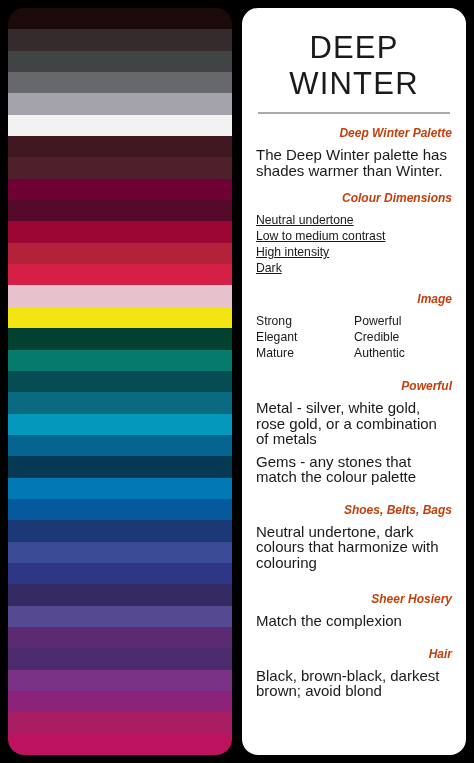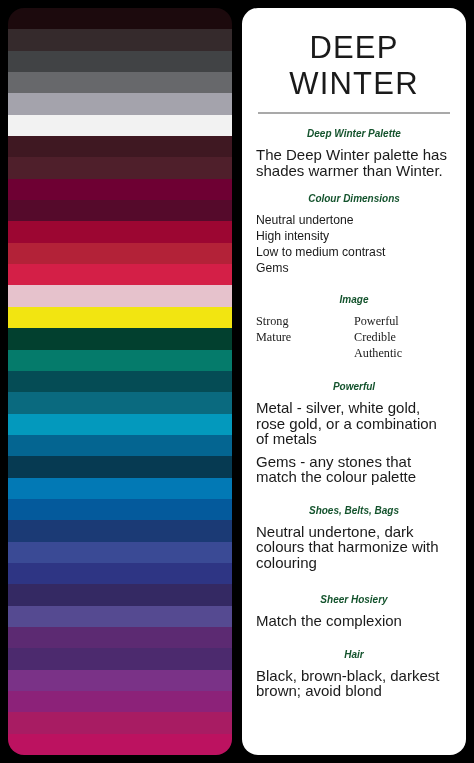--- a/index.html
+++ b/index.html
@@ -64,47 +64,47 @@
 
   #title-divider {
     height: 2px;
     background: #a9a9a9;
     margin: 10px 2px 12px 2px;
   }
 
   .section { margin-bottom: 13px; }
 
   .section-heading {
-    text-align: center;
-    font-size: 10px;
+    text-align: right;
+    font-size: 12px;
     line-height: 15px;
     font-weight: bold;
     font-style: italic;
-    color: #14532d;
+    color: #c2410c;
     margin-bottom: 6px;
   }
 
   .body-text {
     font-size: 15px;
     line-height: 15.5px;
     color: #1a1a1a;
     text-align: left;
   }
   .body-text + .body-text { margin-top: 7px; }
 
   .dim-list { font-size: 12.2px; line-height: 16px; color: #1a1a1a; }
-  .dim-list div { white-space: nowrap; }
+  .dim-list div { white-space: nowrap; text-decoration: underline; }
 
   .image-cols {
     display: flex;
     font-size: 12.2px;
     line-height: 16px;
     color: #1a1a1a;
   }
-  .image-cols .col { width: 50%; font-family: Liberation Serif, serif; }
+  .image-cols .col { width: 50%; }
   .image-cols .col div { white-space: nowrap; }
 
   .s-dimensions { margin-bottom: 16px; }
   .s-image { margin-bottom: 18px; }
   .s-jewellery { margin-bottom: 18px; }
   .s-shoes { margin-bottom: 22px; }
   .s-hosiery { margin-bottom: 18px; }
 </style>
 </head>
 <body>
@@ -160,31 +160,32 @@
 
     <div class="section s-intro">
       <div class="section-heading">Deep Winter Palette</div>
       <div class="body-text">The Deep Winter palette has shades warmer than Winter.</div>
     </div>
 
     <div class="section s-dimensions">
       <div class="section-heading">Colour Dimensions</div>
       <div class="dim-list">
         <div>Neutral undertone</div>
+        <div>Low to medium contrast</div>
         <div>High intensity</div>
-        <div>Low to medium contrast</div>
-        <div>Gems</div>
+        <div>Dark</div>
       </div>
     </div>
 
     <div class="section s-image">
       <div class="section-heading">Image</div>
       <div class="image-cols">
         <div class="col">
           <div>Strong</div>
+          <div>Elegant</div>
           <div>Mature</div>
         </div>
         <div class="col">
           <div>Powerful</div>
           <div>Credible</div>
           <div>Authentic</div>
         </div>
       </div>
     </div>
 

